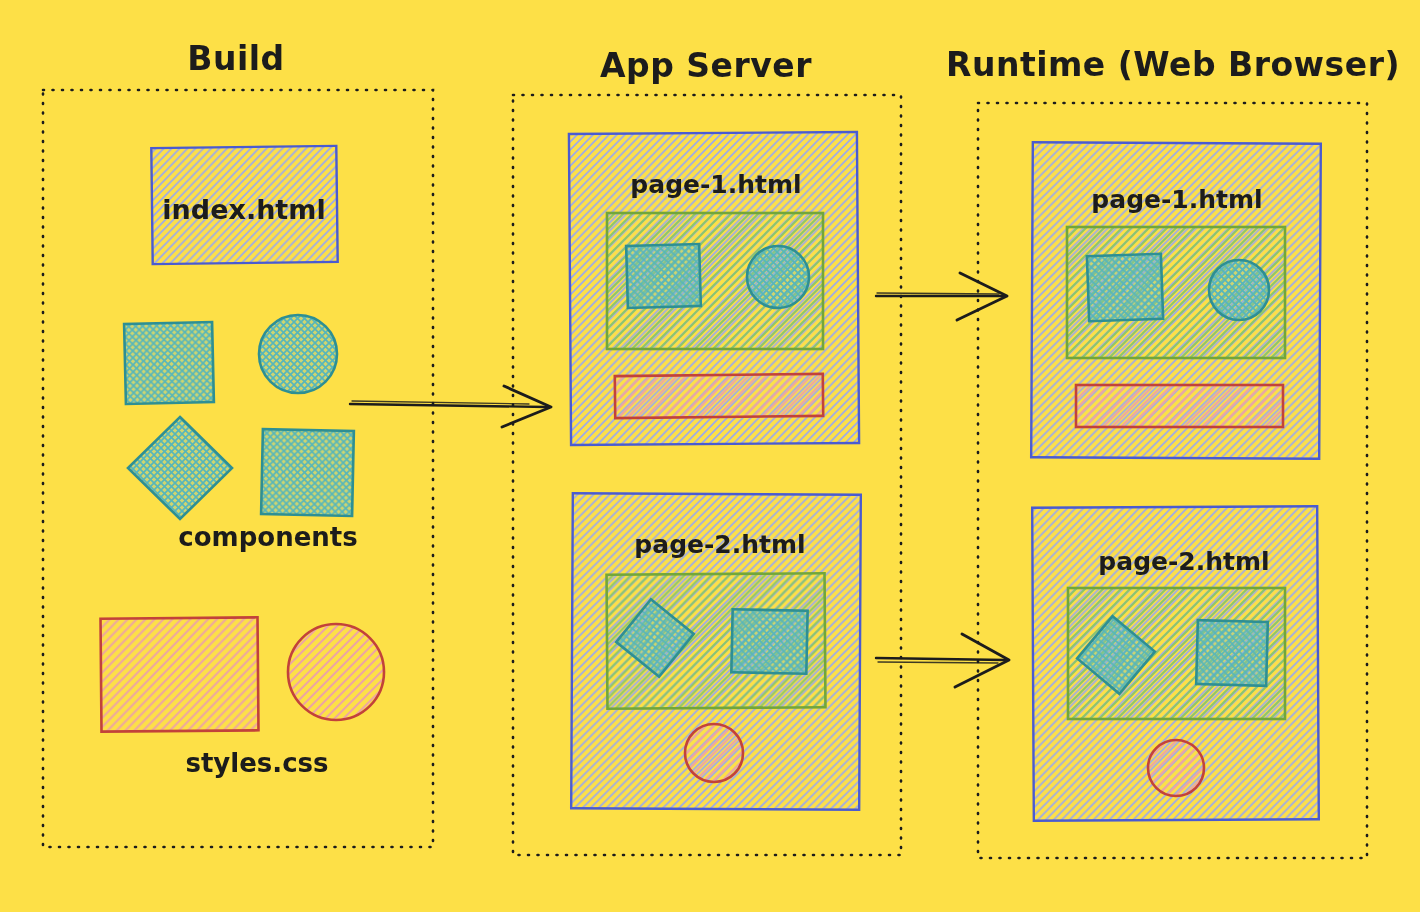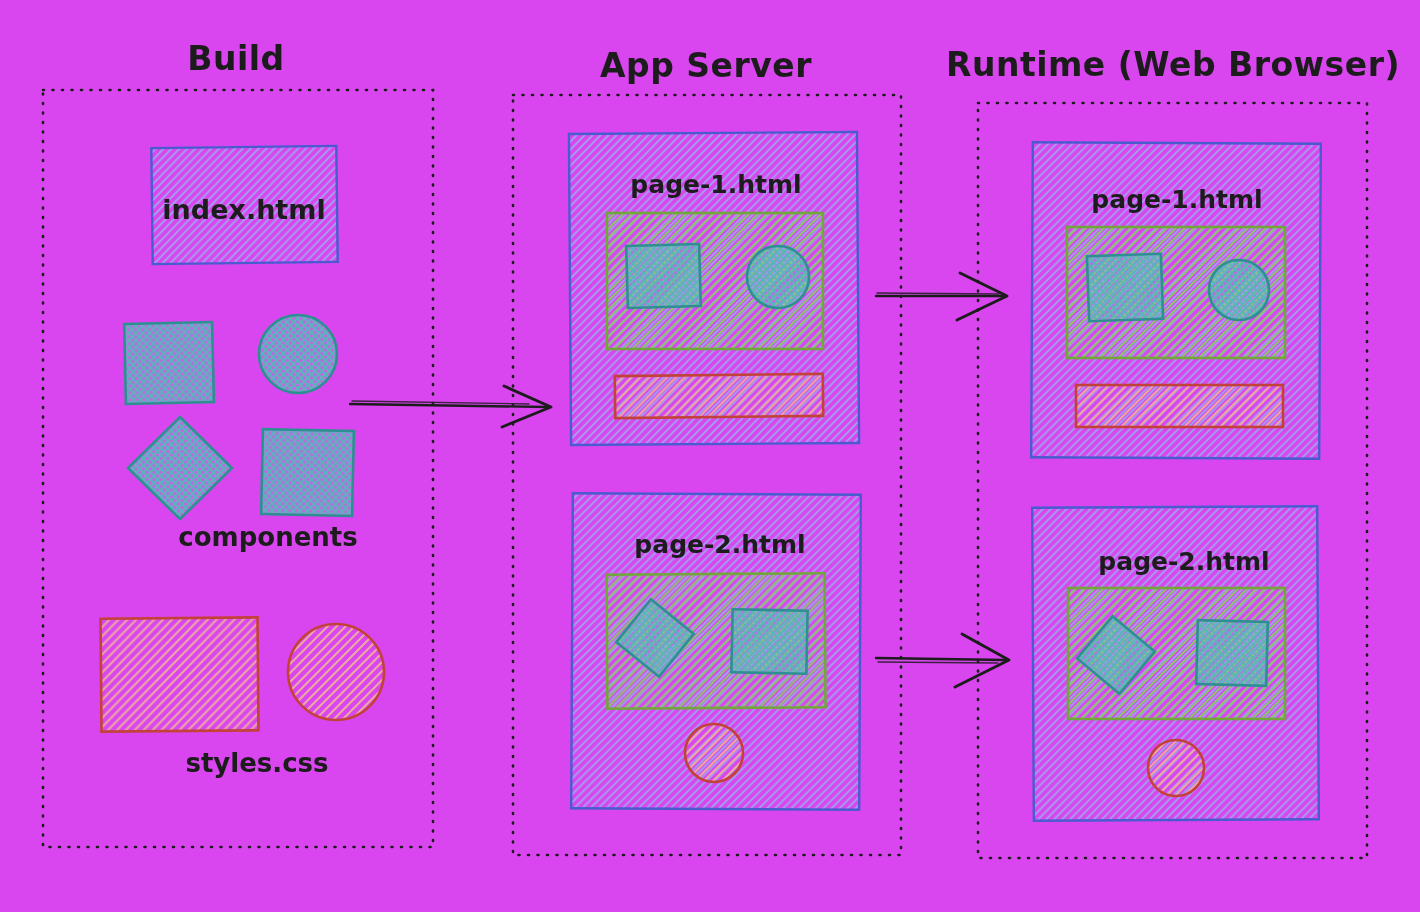--- a/index.html
+++ b/index.html
@@ -3,21 +3,21 @@
 <meta charset="utf-8">
 <style>
   :root{
     --blue_stroke:#4a5bd0; --blue_hatch:#9aa8ef;
     --teal_stroke:#2e8f93; --teal_hatch:#57b6ba;
     --green_stroke:#72a63a; --green_hatch:#8cc56d;
     --red_stroke:#c2423a;  --red_hatch:#eda6a1;
     --ink:#1c1c1c;
   }
   html,body{margin:0;padding:0;background:#ffffff;}
-  .canvas{width:1420px;height:912px;background:#d946ef;overflow:hidden;}
+  .canvas{width:1420px;height:912px;background:#fde047;overflow:hidden;}
   svg{display:block;}
   .dotted{fill:none;stroke:var(--ink);stroke-width:2.6;stroke-dasharray:1 8.5;stroke-linecap:round;}
   .s-blue{stroke:var(--blue_stroke);stroke-width:2.4;}
   .s-teal{stroke:var(--teal_stroke);stroke-width:2.6;}
   .s-green{stroke:var(--green_stroke);stroke-width:2.6;}
   .s-red{stroke:var(--red_stroke);stroke-width:2.6;}
   .pat-blue{stroke:var(--blue_hatch);stroke-width:1.7;}
   .pat-teal{stroke:var(--teal_hatch);stroke-width:1.7;}
   .pat-green{stroke:var(--green_hatch);stroke-width:2;}
   .pat-red{stroke:var(--red_hatch);stroke-width:2.1;}

